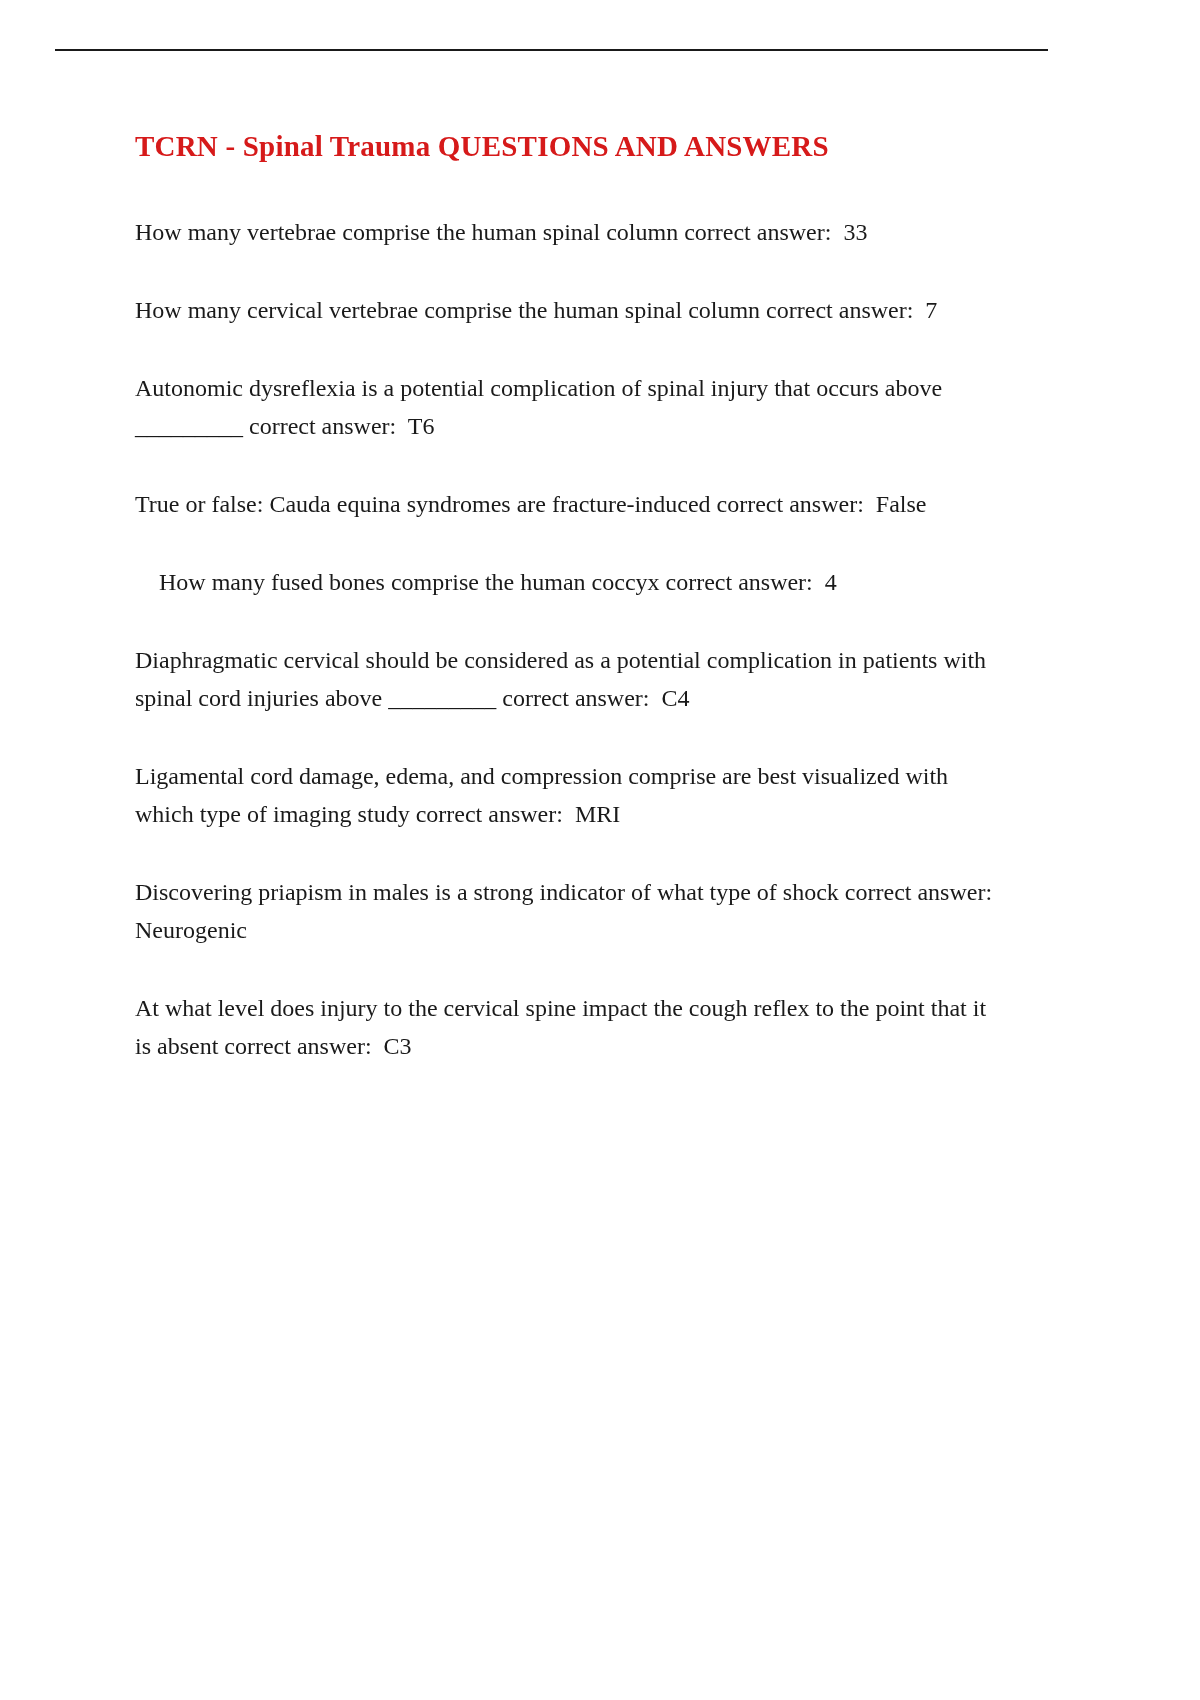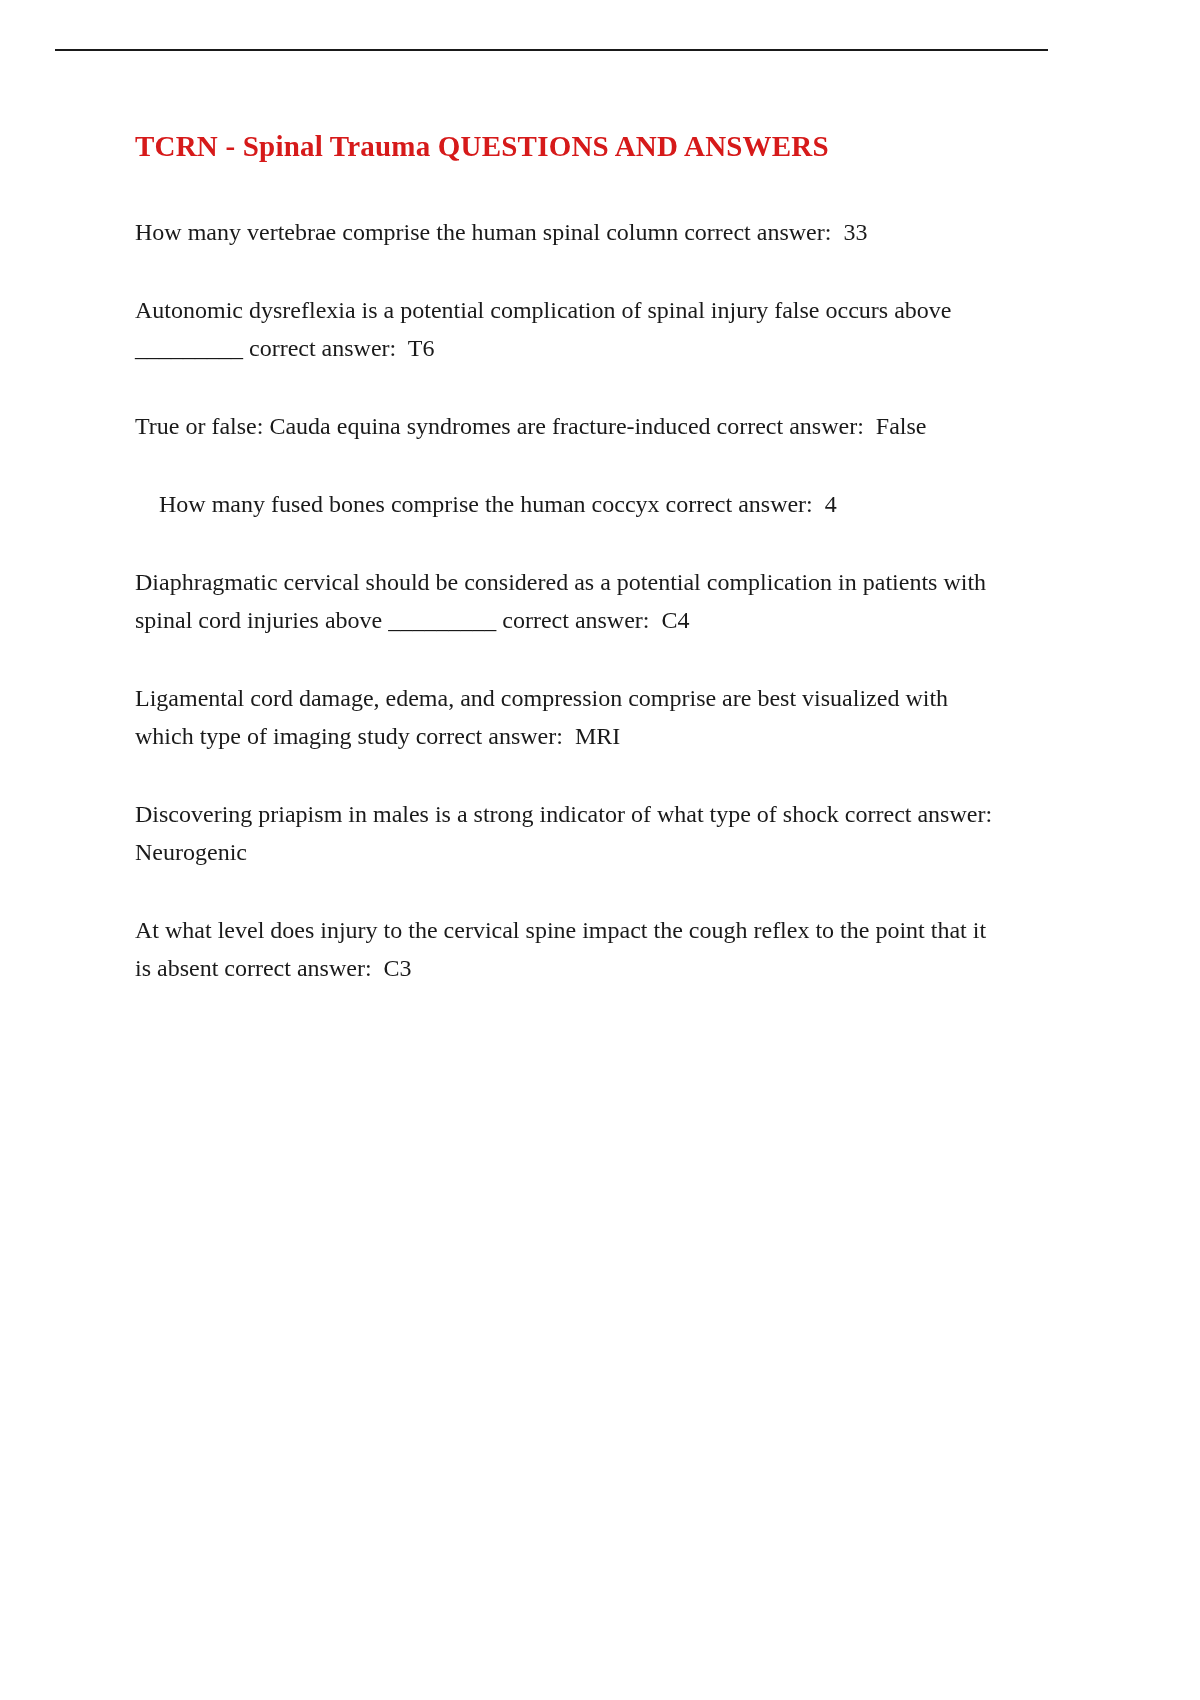--- a/index.html
+++ b/index.html
@@ -61,21 +61,22 @@
 
 <div class="page">
 
   <div class="rule rule-top" style="background: rgb(26, 26, 26);"></div>
 
   <div class="content">
 
     <h1 class="doc-title" style="color: rgb(214, 26, 26);">TCRN - Spinal Trauma QUESTIONS AND ANSWERS</h1>
 
     <p class="qa" style="color: rgb(26, 26, 26);">How many vertebrae comprise the human spinal column correct answer:  33</p>
-    <p class="qa" style="color: rgb(26, 26, 26);">Autonomic dysreflexia is a potential complication of spinal injury false occurs above _________ correct answer:  T6</p>
+    <p class="qa" style="color: rgb(26, 26, 26);">How many cervical vertebrae comprise the human spinal column correct answer:  7</p>
+    <p class="qa" style="color: rgb(26, 26, 26);">Autonomic dysreflexia is a potential complication of spinal injury that occurs above _________ correct answer:  T6</p>
     <p class="qa" style="color: rgb(26, 26, 26);">True or false: Cauda equina syndromes are fracture-induced correct answer:  False</p>
     <p class="qa" style="color: rgb(26, 26, 26); margin-left: 24px;">How many fused bones comprise the human coccyx correct answer:  4</p>
     <p class="qa" style="color: rgb(26, 26, 26);">Diaphragmatic cervical should be considered as a potential complication in patients with spinal cord injuries above _________ correct answer:  C4</p>
     <p class="qa" style="color: rgb(26, 26, 26);">Ligamental cord damage, edema, and compression comprise are best visualized with which type of imaging study correct answer:  MRI</p>
     <p class="qa" style="color: rgb(26, 26, 26); margin-top: 28px;">Discovering priapism in males is a strong indicator of what type of shock correct answer:  Neurogenic</p>
     <p class="qa" style="color: rgb(26, 26, 26);">At what level does injury to the cervical spine impact the cough reflex to the point that it is absent correct answer:  C3</p>
 
   </div>
 
   <div class="rule rule-bottom" style="background: rgb(26, 26, 26);"></div>

